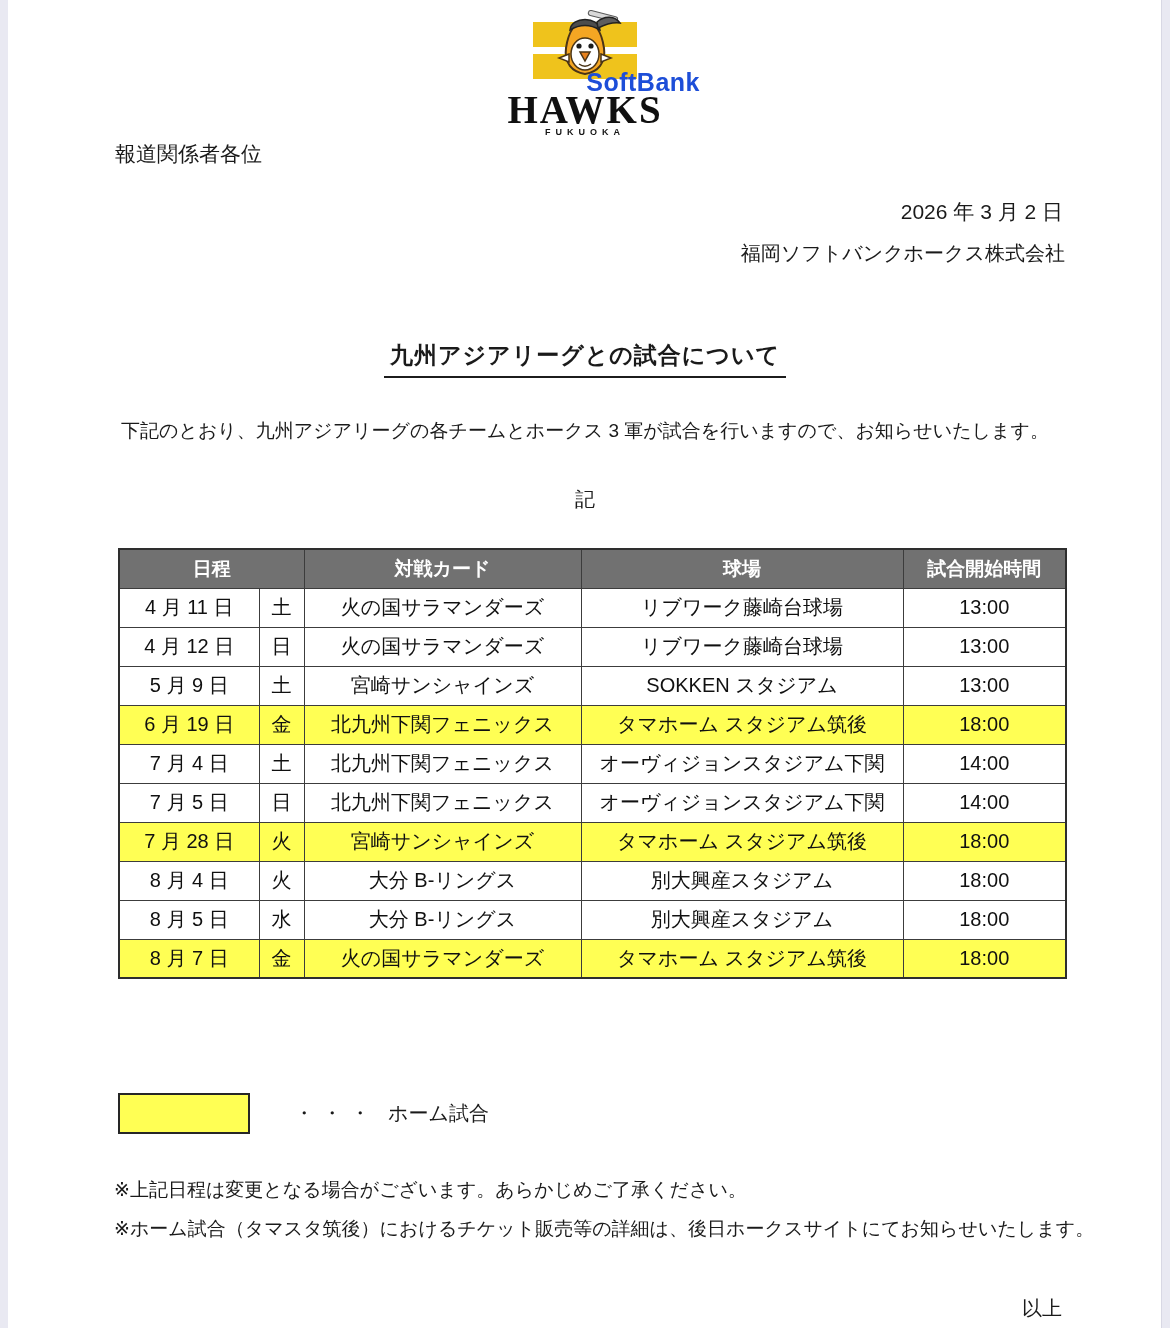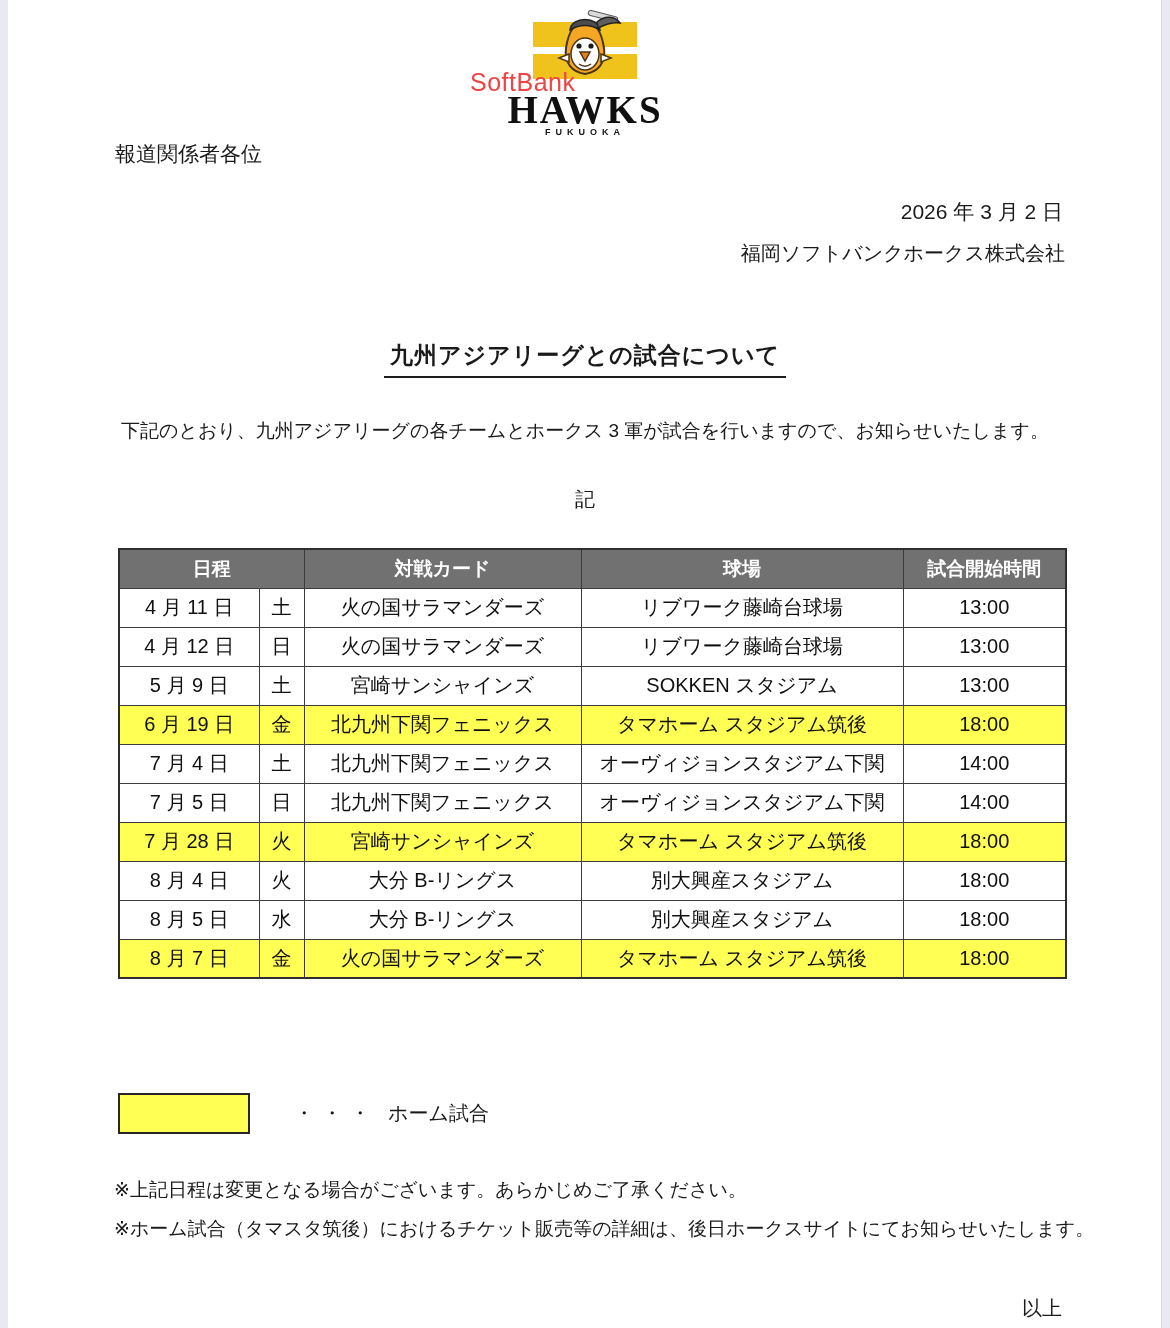--- a/index.html
+++ b/index.html
@@ -20,22 +20,22 @@
   .edge-strip.right{right:0;width:9px;border-left:1px solid #d8d8e4;}
 
   
   .logo{position:absolute;top:8px;left:50%;transform:translateX(-50%);
     width:230px;height:128px;}
   .logo .bar{position:absolute;left:50%;margin-left:-52px;width:104px;height:25px;
     background:var(--logo-yellow);}
   .logo .bar.b1{top:14px;}
   .logo .bar.b2{top:46px;}
   .logo .mascot{position:absolute;top:0;left:50%;margin-left:-40px;width:80px;height:80px;}
-  .logo .brand{position:absolute;top:60px;width:100%;text-align:left;
-    font-size:25px;font-weight:normal;letter-spacing:.5px;color:#ef4444;}
+  .logo .brand{position:absolute;top:60px;width:100%;text-align:right;
+    font-size:25px;font-weight:bold;letter-spacing:.5px;color:#1d4ed8;}
   .logo .team{position:absolute;top:82px;width:100%;text-align:center;
     font-family:"Liberation Serif","DejaVu Serif",serif;
     font-size:39px;font-weight:bold;letter-spacing:2px;color:#101010;line-height:1;}
   .logo .city{position:absolute;top:119px;width:100%;text-align:center;
     font-size:9px;font-weight:bold;letter-spacing:5px;color:#161616;}
 
   
   .greeting{position:absolute;left:115px;top:140px;font-size:21px;}
   .doc-date{position:absolute;right:107px;top:198px;font-size:21px;}
   .company{position:absolute;right:105px;top:240px;font-size:20px;}

